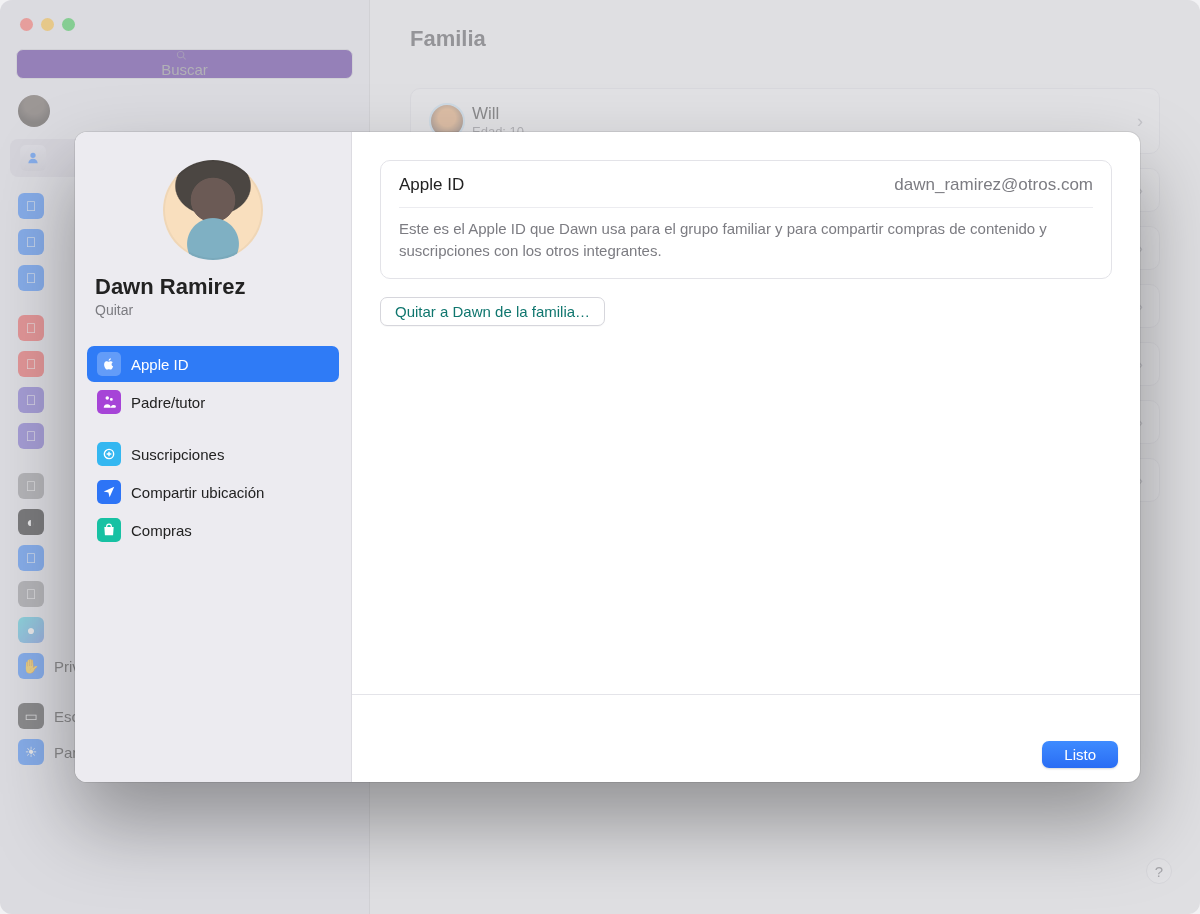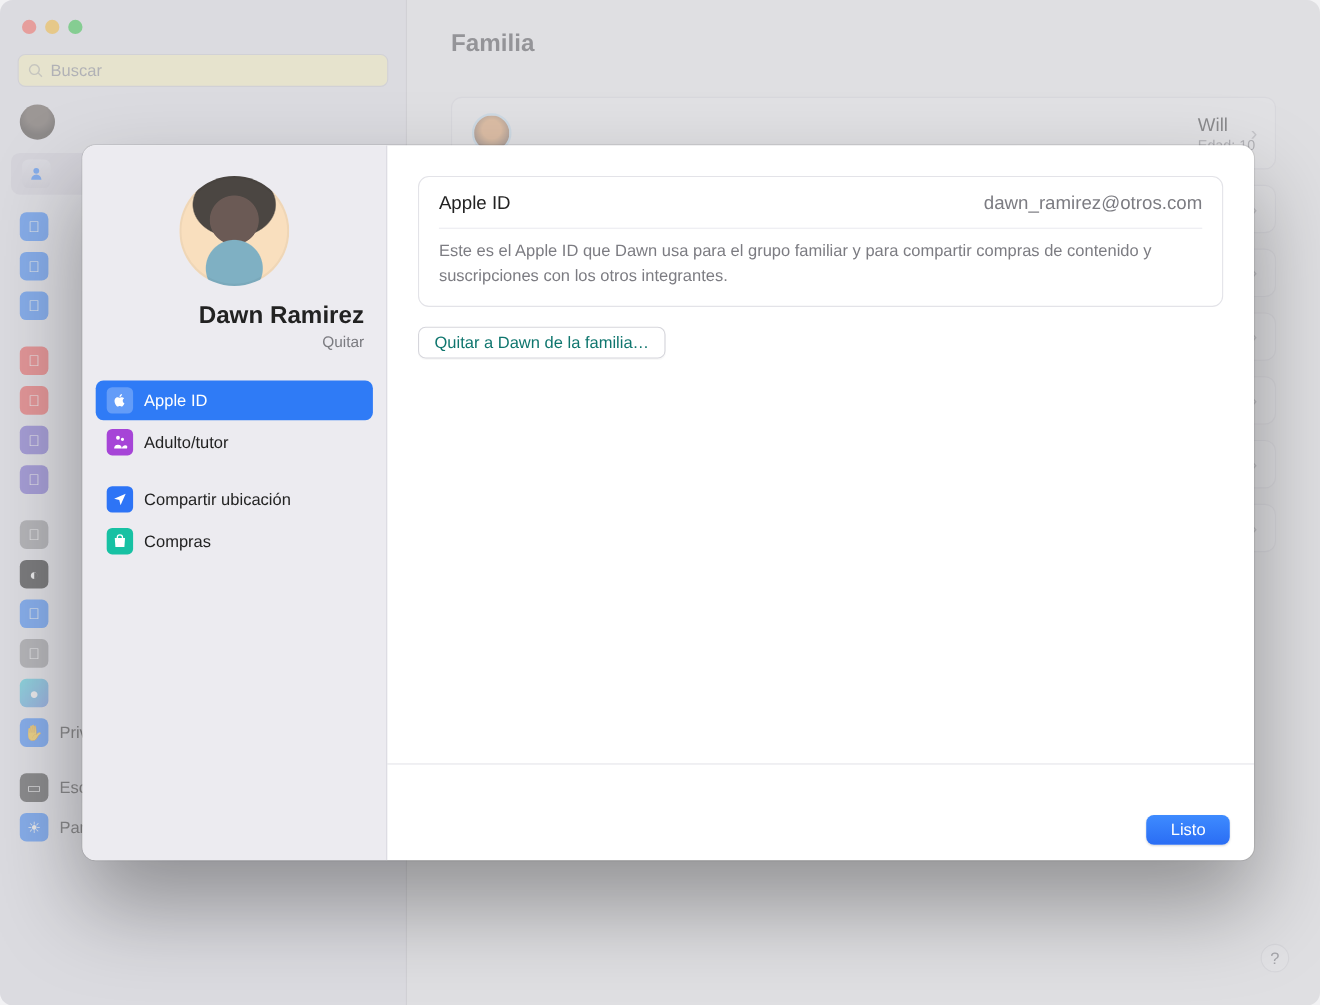--- a/index.html
+++ b/index.html
@@ -12,23 +12,24 @@
   }
   .bg-sidebar {
     width:370px; height:100%; background:#e7e6ed; border-right:1px solid #d0d0d5;
     padding-top:0;
   }
   .traffic-lights { display:flex; gap:8px; padding:18px 0 0 20px; }
   .tl { width:13px; height:13px; border-radius:50%; }
   .tl.red{background:#fe5f57;} .tl.yellow{background:#febc2e;} .tl.green{background:#28c840;}
   
   .bg-search {
-    margin:18px 16px 10px 16px; height:30px; border-radius:7px; background:#fef9c3;
+    margin:18px 16px 10px 16px; height:30px; border-radius:7px; background:#4c1d95;
     display:flex; align-items:center; padding:0 8px; color:#8b8b90; font-size:15px;
     border:1px solid #d1d0d8;
+    flex-direction:column;
   }
   .bg-search svg { width:15px; height:15px; margin-right:6px; opacity:.6; }
   
   .bg-item {
     display:flex; align-items:center; gap:10px; padding:4px 18px; font-size:15px; color:#333;
     margin-bottom:2px;
   }
   .bg-item.account { padding-top:6px; padding-bottom:6px; }
   .bg-icon {
     width:26px; height:26px; border-radius:6px; display:flex; align-items:center; justify-content:center;
@@ -39,21 +40,21 @@
   .bg-family-icon { background:linear-gradient(#e4e3ec,#cfcdd9); display:flex; align-items:center; justify-content:center;}
   .bg-family-icon svg{fill:#2a7fff;}
 
   .bg-main {
     flex:1; padding:26px 40px;
   }
   .bg-title { font-size:22px; font-weight:700; color:#4a4a4e; margin-bottom:36px; }
 
   .bg-card {
     background:#f3f3f6; border:1px solid #e1e0e6; border-radius:10px; padding:14px 18px;
-    display:flex; align-items:center; gap:28px; margin-bottom:14px; position:relative;justify-content:space-between;
+    display:flex; align-items:center; gap:7px; margin-bottom:14px; position:relative;
   }
   .bg-card .chev { position:absolute; right:16px; color:#b5b5bb; font-size:18px;}
   .bg-will-avatar{width:36px;height:36px;border-radius:50%;background:radial-gradient(circle at 50% 40%,#e8a56a 34%,#8b6a55 70%);border:2px solid #c9e4f6;}
   .bg-card .name{font-size:17px;color:#333;}
   .bg-card .sub{font-size:13px;color:#8b8b90;}
 
   .bg-dim-overlay {
     position:absolute; inset:0; background:rgba(210,210,214,.55);
     border-radius:12px;
   }
@@ -62,21 +63,21 @@
   .sheet {
     position:absolute; left:75px; top:132px; width:1065px; height:650px;
     background:#fff; border-radius:12px;
     box-shadow:0 0 0 1px rgba(0,0,0,.08), 0 40px 80px rgba(0,0,0,.35);
     display:flex; overflow:hidden;
   }
   .sheet-sidebar {
     width:277px; background:#ecebf0; border-right:1px solid #dcdbe1;
     padding:28px 12px 12px 12px; display:flex; flex-direction:column; align-items:stretch;
   }
-  .profile-block{ text-align:right; padding:0 8px 14px 8px;}
+  .profile-block{ text-align:left; padding:0 8px 14px 8px;}
   .profile-avatar{
     width:100px;height:100px;border-radius:50%;margin:0 auto 14px auto;
     background:radial-gradient(circle at 50% 84%, #7fb0c3 0 26%, transparent 27%),
                radial-gradient(circle at 50% 40%, #6b5a55 0 28%, transparent 29%),
                radial-gradient(ellipse 64% 50% at 50% 26%, #4b4642 0 58%, transparent 60%),
                #f9dfbe;
     box-shadow:inset 0 0 0 2px rgba(0,0,0,.04);
   }
   .profile-name{font-size:22px;font-weight:600;color:#222;}
   .profile-role{font-size:14px;color:#7b7b80;margin-top:2px;}
@@ -270,25 +271,34 @@
             </svg>
         </div>
         <span>Apple ID</span>
       </div>
       <div class="side-item">
         <div class="side-icon icon-parent">
           <svg width="14" height="14" viewBox="0 0 24 24" fill="#fff">
               <path d="M9 8a3 3 0 100-6 3 3 0 000 6zm7 2a2.5 2.5 0 100-5 2.5 2.5 0 000 5zM3 22a6 6 0 0112 0H3zm12 0a5 5 0 019-3l-1 3h-8z"></path>
             </svg>
         </div>
-        <span>Adulto/tutor</span>
+        <span>Padre/tutor</span>
       </div>
     </div>
 
     <div class="side-group">
+      <div class="side-item">
+        <div class="side-icon icon-subs">
+          <svg width="14" height="14" viewBox="0 0 24 24" fill="none" stroke="#fff" stroke-width="2.4">
+              <circle cx="12" cy="12" r="8"></circle>
+              <path d="M12 8v8M8 12h8"></path>
+            </svg>
+        </div>
+        <span>Suscripciones</span>
+      </div>
       <div class="side-item">
         <div class="side-icon icon-loc">
           <svg width="14" height="14" viewBox="0 0 24 24" fill="#fff">
               <path d="M3 11l18-8-8 18-2-8-8-2z"></path>
             </svg>
         </div>
         <span>Compartir ubicación</span>
       </div>
       <div class="side-item">
         <div class="side-icon icon-purch">

